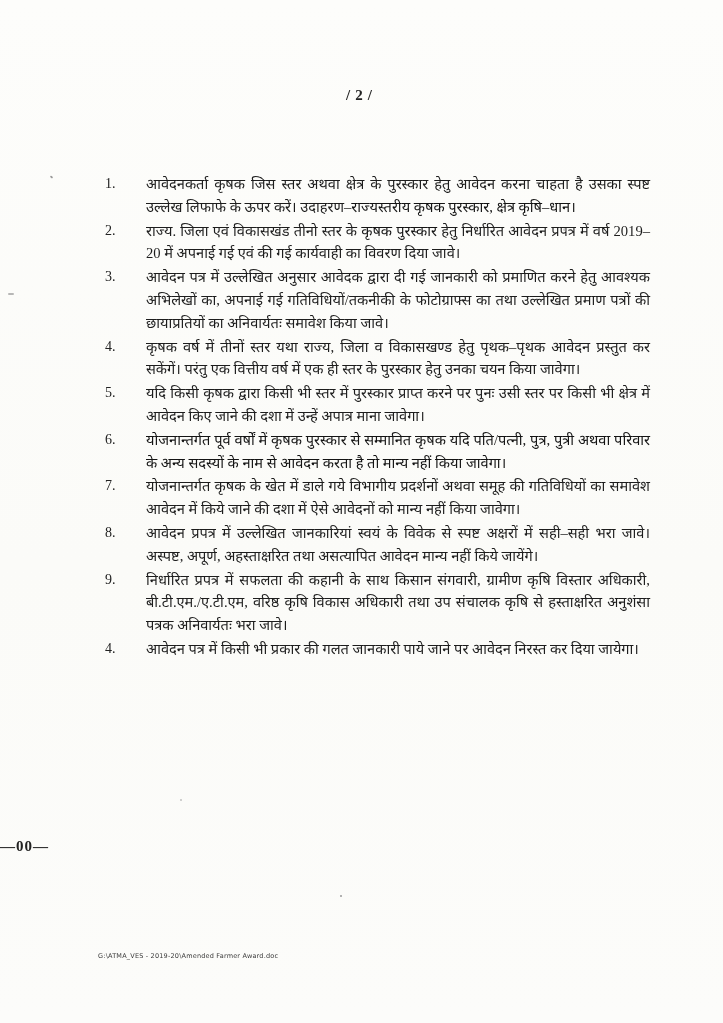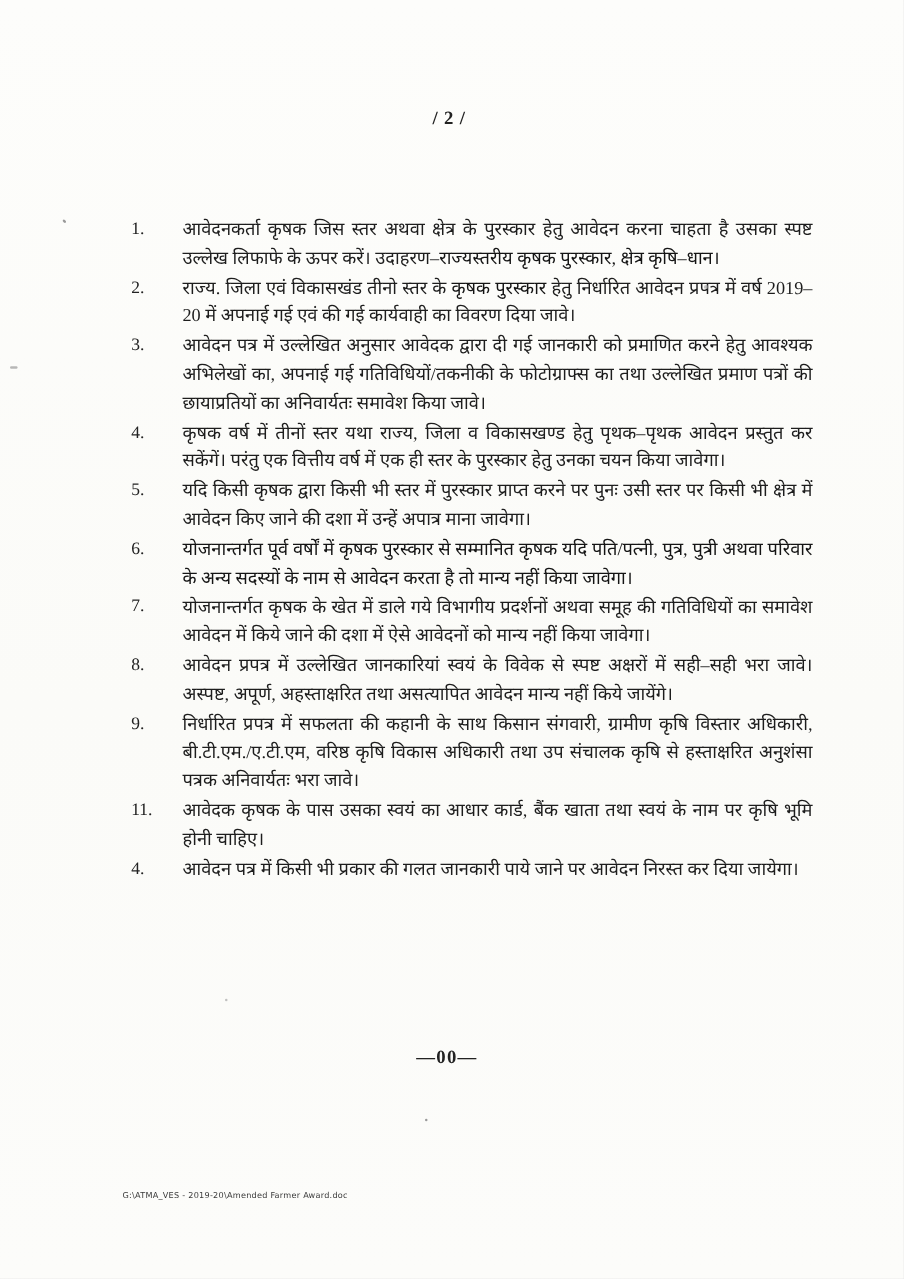--- a/index.html
+++ b/index.html
@@ -53,21 +53,21 @@
     font-size: 14.6px;
     line-height: 22.8px;
     text-align: justify;
     text-justify: inter-word;
     color: #1d1d1d;
   }
   .condition-row .txt .b { font-weight: 400; color: #141414; }
   .end-mark {
     position: absolute;
     top: 838px; left: 0; right: 8px;
-    text-align: center;
+    text-align: left;
     font-size: 15px;
     font-weight: 700;
     letter-spacing: 1px;
     color: #222;
   }
   .footer-path {
     position: absolute;
     top: 918px; left: 98px;
     font-size: 6.5px;
     font-family: "DejaVu Sans", sans-serif;
@@ -126,24 +126,20 @@
       </div>
       <div class="condition-row">
         <span class="num">8.</span>
         <span class="txt"><span>आवेदन प्रपत्र में उल्लेखित जानकारियां स्वयं के विवेक से स्पष्ट अक्षरों में सही–सही भरा जावे। अस्पष्ट, अपूर्ण, अहस्ताक्षरित तथा असत्यापित आवेदन मान्य नहीं किये जायेंगे।</span></span>
       </div>
       <div class="condition-row">
         <span class="num">9.</span>
         <span class="txt"><span>निर्धारित प्रपत्र में सफलता की कहानी के साथ किसान संगवारी, ग्रामीण कृषि विस्तार अधिकारी, बी.टी.एम./ए.टी.एम, वरिष्ठ कृषि विकास अधिकारी तथा उप संचालक कृषि से हस्ताक्षरित अनुशंसा पत्रक अनिवार्यतः भरा जावे।</span></span>
       </div>
       <div class="condition-row">
-        <span class="num">11.</span>
-        <span class="txt"><span>आवेदक कृषक के पास उसका स्वयं का आधार कार्ड, बैंक खाता तथा स्वयं के नाम पर कृषि भूमि होनी चाहिए।</span></span>
-      </div>
-      <div class="condition-row">
         <span class="num">4.</span>
         <span class="txt"><span>आवेदन पत्र में किसी भी प्रकार की गलत जानकारी पाये जाने पर आवेदन निरस्त कर दिया जायेगा।</span></span>
       </div>
     </div>
 
   <div class="end-mark">—00—</div>
 
   <div class="footer-path">G:\ATMA_VES - 2019-20\Amended Farmer Award.doc</div>
 
   <div class="speck s1"></div>

